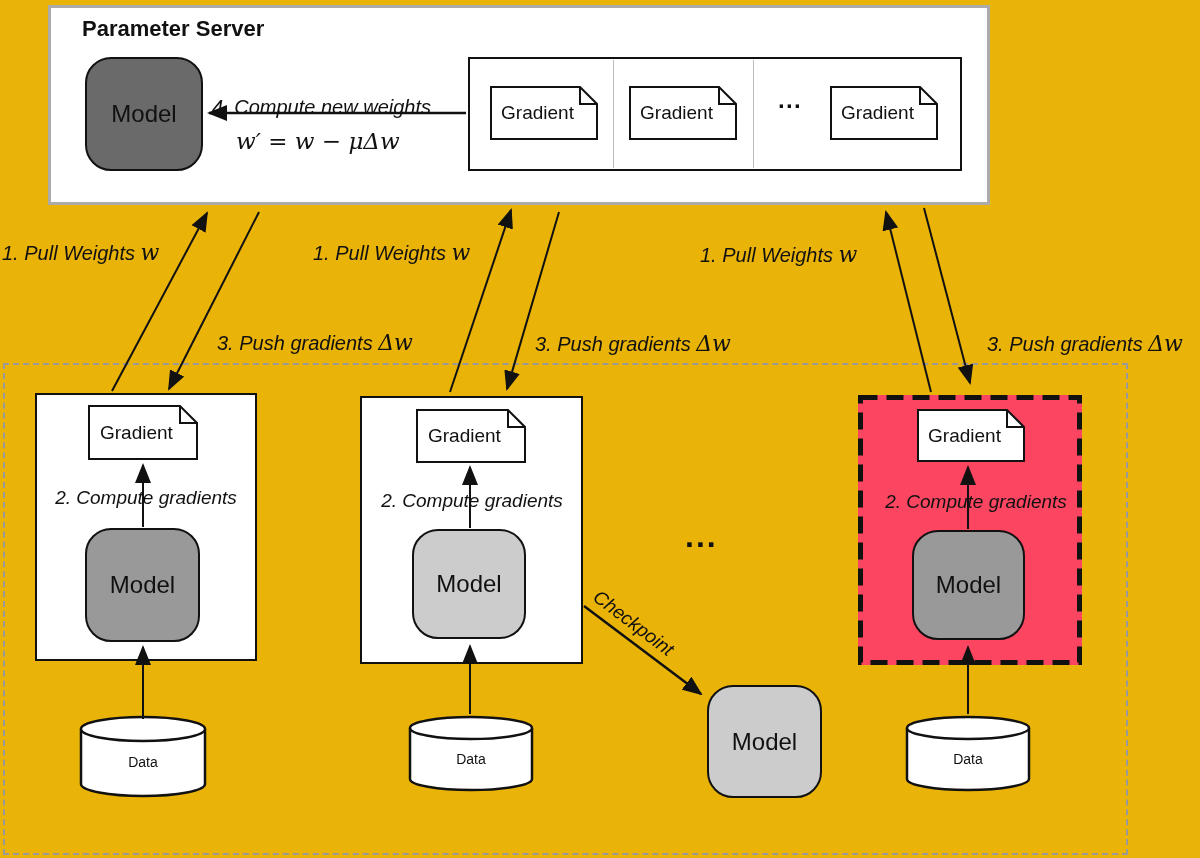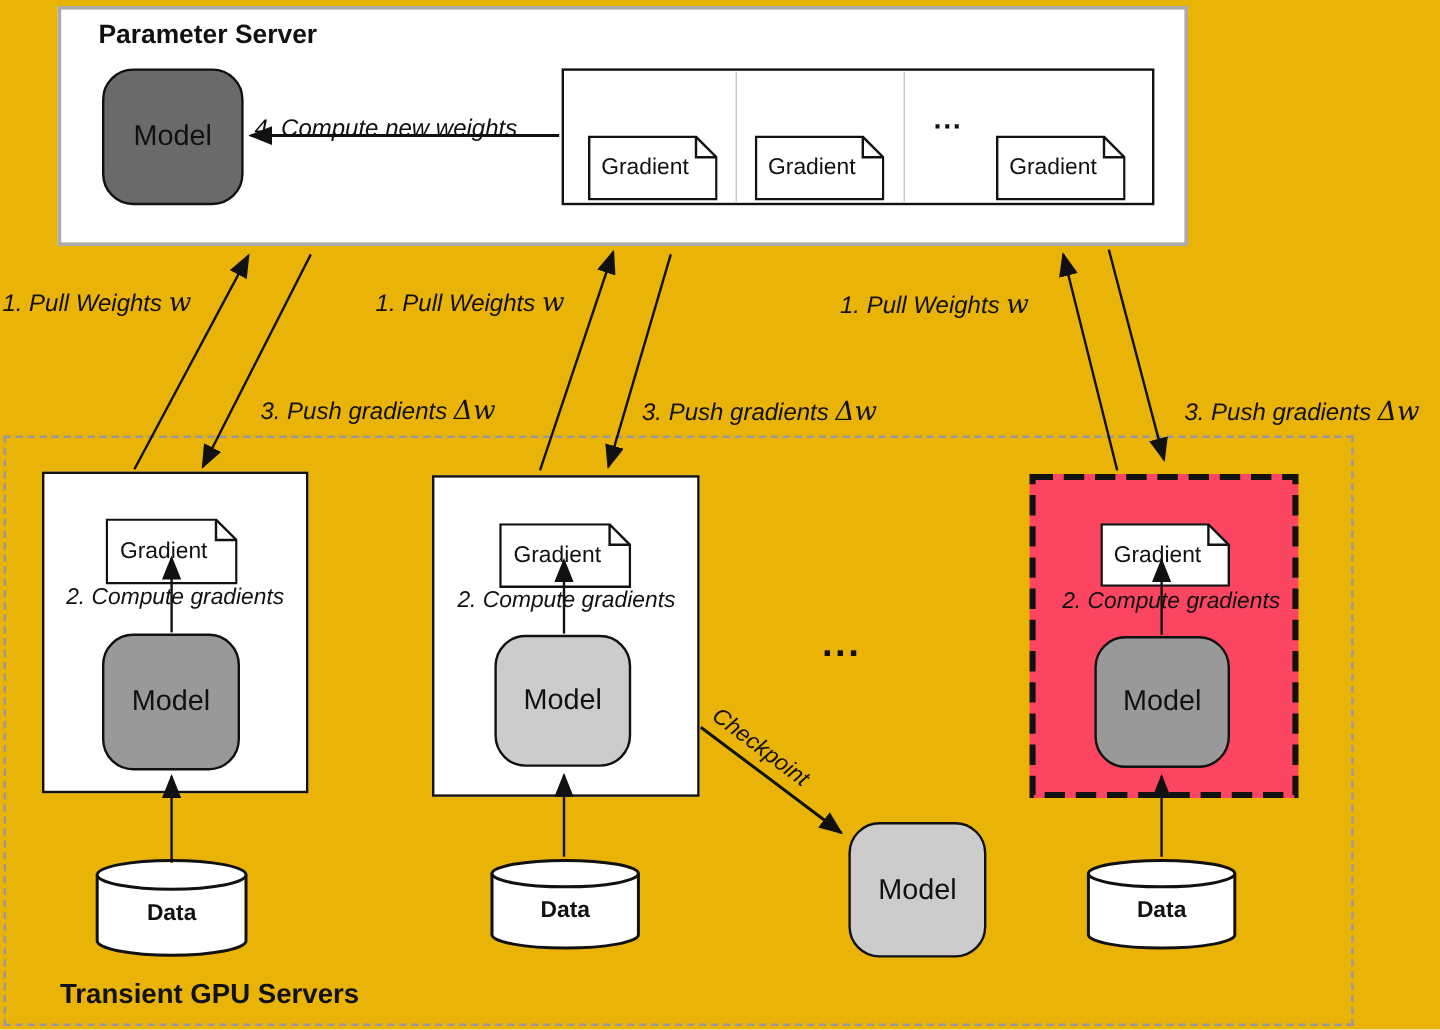--- a/index.html
+++ b/index.html
@@ -7,28 +7,28 @@
          font-family:"Liberation Sans",sans-serif;color:#111;}
   .box{position:absolute;background:#fff;border:2px solid #111;box-sizing:border-box;}
   .server-frame{position:absolute;left:48px;top:5px;width:942px;height:200px;
                 border:3px solid #ababab;background:#fff;box-sizing:border-box;}
   .gpu-frame{position:absolute;left:3px;top:363px;width:1125px;height:492px;
              border:2px dashed #999;background:transparent;box-sizing:border-box;}
   .red-bg{position:absolute;left:858px;top:395px;width:224px;height:270px;background:#fc4560;}
   .title{position:absolute;font-weight:bold;font-size:22px;color:#111;}
   .model{position:absolute;border:2px solid #111;border-radius:26px;box-sizing:border-box;
          display:flex;align-items:center;justify-content:center;font-size:24px;color:#111;}
-  .doc{position:absolute;margin-top:27px;}
+  .doc{position:absolute;}
   .doc svg{position:absolute;left:0;top:0;width:100%;height:100%;}
   .doc .doc-label{position:absolute;left:0;top:0;width:88%;height:100%;display:flex;
                   align-items:center;justify-content:center;font-size:19px;}
   .cyl{position:absolute;}
   .cyl svg{position:absolute;left:0;top:0;width:100%;height:100%;}
   .cyl .cyl-label{position:absolute;left:0;top:22%;width:100%;height:70%;display:flex;
-                  align-items:center;justify-content:center;font-size:19px;font-weight:bold;}
+                  align-items:center;justify-content:center;font-size:14px;}
   .sep{position:absolute;width:1px;background:#bbb;}
   .ital{font-style:italic;font-size:20px;white-space:nowrap;}
   .math{font-family:"DejaVu Serif",serif;font-style:italic;font-size:22px;}
   .formula{font-family:"DejaVu Serif",serif;font-style:italic;font-size:23px;white-space:nowrap;}
   .edge-label{position:absolute;z-index:11;}
   .compute-label{position:absolute;z-index:11;text-align:center;}
   .dots{position:absolute;font-weight:bold;color:#111;}
   svg.overlay{position:absolute;left:0;top:0;width:1200px;height:858px;z-index:10;pointer-events:none;}
 </style>
 </head>
@@ -38,20 +38,21 @@
 
   <div class="server-frame"></div>
   <div class="title" style="left:82px;top:16px;">Parameter Server</div>
 
   <div class="model" style="left:85px;top:57px;width:118px;height:114px;background:#6a6a6a;">
     <span>Model</span>
   </div>
 
   <div class="edge-label ital" style="left:212px;top:96px;">4. Compute new weights</div>
 
+  <div class="edge-label formula" style="left:236px;top:128px;">w′ = w − μΔw</div>
 
   <div class="box" style="left:468px;top:57px;width:494px;height:114px;"></div>
   <div class="sep" style="left:613px;top:60px;height:108px;"></div>
   <div class="sep" style="left:753px;top:60px;height:108px;"></div>
   <div class="dots" style="left:770px;top:92px;width:40px;text-align:center;font-size:24px;">···</div>
 
   <div class="doc" style="left:490px;top:86px;width:108px;height:54px;">
     <svg viewBox="0 0 108 54" preserveAspectRatio="none">
       <path d="M1,53 V1 H90 L107,18 V53 Z" fill="#fff" stroke="#111" stroke-width="2"></path>
       <path d="M90,1 V18 H107" fill="none" stroke="#111" stroke-width="2"></path>
@@ -93,21 +94,20 @@
   <div class="edge-label ital" style="left:535px;top:331px;">
     <span>3. Push gradients</span>
     <span class="math">Δw</span>
   </div>
   <div class="edge-label ital" style="left:987px;top:331px;">
     <span>3. Push gradients</span>
     <span class="math">Δw</span>
   </div>
 
   <div class="gpu-frame"></div>
-  <div class="title" style="left:50px;top:815px;font-size:23px;">Transient GPU Servers</div>
 
   <div class="box" style="left:35px;top:393px;width:222px;height:268px;"></div>
   <div class="doc" style="left:88px;top:405px;width:110px;height:55px;">
     <svg viewBox="0 0 110 55" preserveAspectRatio="none">
       <path d="M1,54 V1 H92 L109,18 V54 Z" fill="#fff" stroke="#111" stroke-width="2"></path>
       <path d="M92,1 V18 H109" fill="none" stroke="#111" stroke-width="2"></path>
     </svg>
     <span class="doc-label">Gradient</span>
   </div>
   <div class="compute-label ital" style="left:33px;top:487px;width:226px;font-size:19px;">2. Compute gradients</div>

